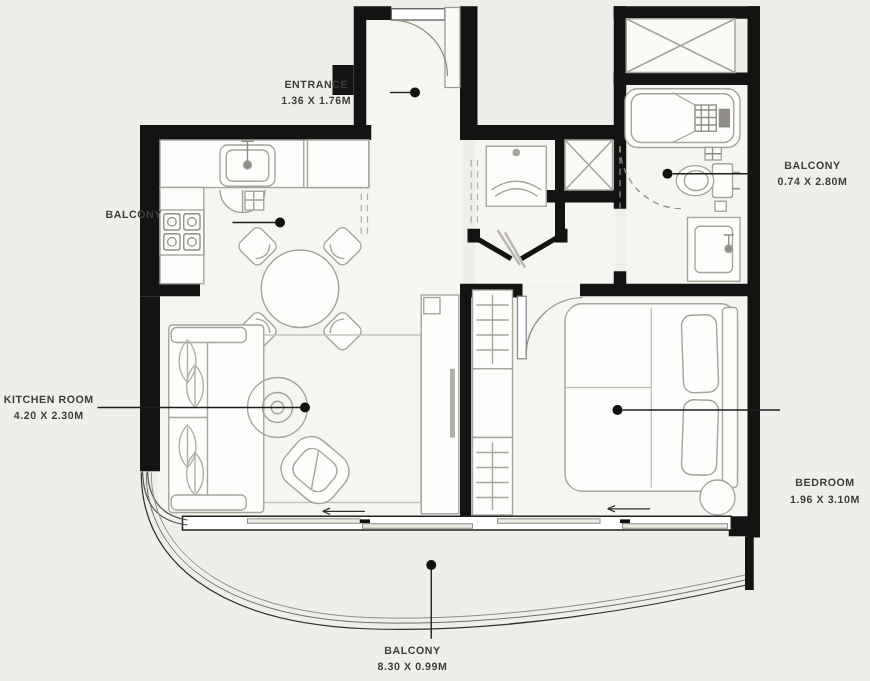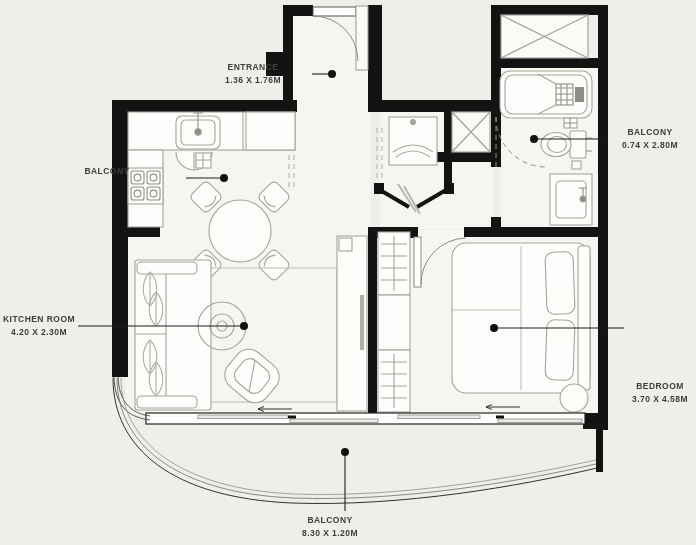--- a/index.html
+++ b/index.html
@@ -298,21 +298,21 @@
   <span class="dm">4.20 X 2.30M</span>
 </div>
 
 <div class="room-label" style="left:607px;top:126px;width:86px;">
   <span class="nm">BALCONY</span>
   <span class="dm">0.74 X 2.80M</span>
 </div>
 
 <div class="room-label" style="left:624px;top:332px;width:72px;margin-top:48px;">
   <span class="nm">BEDROOM</span>
-  <span class="dm">3.70 X 4.58M</span>
+  <span class="dm">1.96 X 3.10M</span>
 </div>
 
 <div class="room-label" style="left:280px;top:514px;width:100px;">
   <span class="nm">BALCONY</span>
-  <span class="dm">8.30 X 1.20M</span>
+  <span class="dm">8.30 X 0.99M</span>
 </div>
 
 </div>
 
 </body></html>

